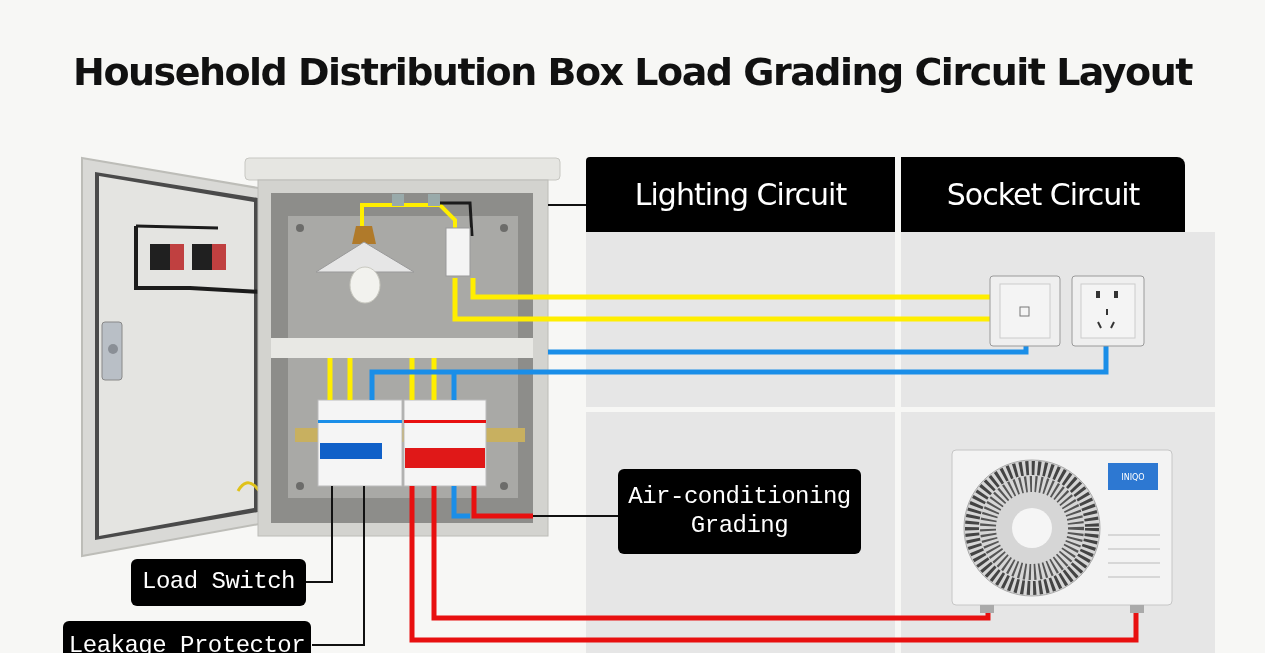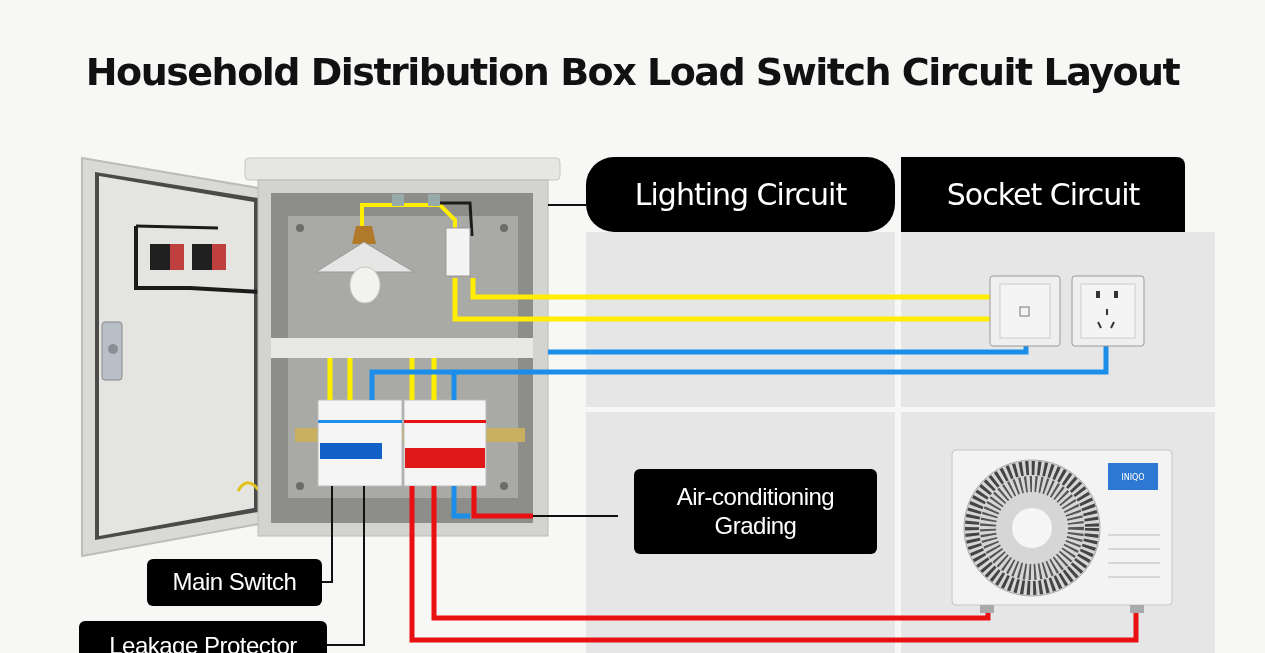--- a/index.html
+++ b/index.html
@@ -4,37 +4,37 @@
 <style>
   html, body { margin:0; padding:0; }
   body { width:1265px; height:653px; background:#f7f7f5; position:relative; overflow:hidden;
          font-family:"Liberation Sans", sans-serif; }
   .title { position:absolute; left:0; top:50px; width:1265px; text-align:center;
            font-family:"DejaVu Sans", sans-serif; font-weight:bold; font-size:38px;
            letter-spacing:-1.5px; color:#111; }
   .panel { position:absolute; background:#e6e6e6; }
   .hdr { position:absolute; background:#000; color:#fff; font-family:"DejaVu Sans", sans-serif;
          font-size:30px; letter-spacing:-1px; display:flex; align-items:center; justify-content:center; }
-  .label { position:absolute; background:#000; color:#fff; font-family:Liberation Sans, sans-serif;
+  .label { position:absolute; background:#000; color:#fff; font-family:Liberation Mono, monospace;
            font-size:24px; letter-spacing:-0.5px; border-radius:6px; display:flex;
-           align-items:center; justify-content:center; text-align:center; line-height:1.2;margin-left:16px; }
+           align-items:center; justify-content:center; text-align:center; line-height:1.2; }
   svg.diagram { position:absolute; left:0; top:0; }
   .brand { font-family:"DejaVu Sans", sans-serif; font-size:8px; fill:#fff; }
 </style>
 </head>
 <body>
 
-<div class="title">Household Distribution Box Load Switch Circuit Layout</div>
+<div class="title">Household Distribution Box Load Grading Circuit Layout</div>
 
 <div class="panel" style="left:586px;top:232px;width:309px;height:175px;"></div>
 <div class="panel" style="left:901px;top:232px;width:314px;height:175px;"></div>
 <div class="panel" style="left:586px;top:412px;width:309px;height:241px;"></div>
 <div class="panel" style="left:901px;top:412px;width:314px;height:241px;"></div>
 
-<div class="hdr" style="left:586px;top:157px;width:309px;height:75px;border-top-left-radius:4px;border-radius:28px;">Lighting Circuit</div>
+<div class="hdr" style="left:586px;top:157px;width:309px;height:75px;border-top-left-radius:4px;">Lighting Circuit</div>
 <div class="hdr" style="left:901px;top:157px;width:284px;height:75px;border-top-right-radius:8px;">Socket Circuit</div>
 
 <svg class="diagram" width="1265" height="653" viewBox="0 0 1265 653">
 
   <g>
     <polygon points="82,158 270,190 270,522 82,556" fill="#d9d9d6" stroke="#bdbdb8" stroke-width="2"></polygon>
     <polygon points="95,172 258,198 258,512 95,540" fill="#4a4a4a"></polygon>
     <polygon points="99,176 254,202 254,508 99,536" fill="#e4e4e1"></polygon>
     <rect x="259" y="225" width="6" height="22" fill="#c9c9c5"></rect>
     <rect x="259" y="462" width="6" height="22" fill="#c9c9c5"></rect>
@@ -139,14 +139,14 @@
       </g>
     <rect x="980" y="605" width="14" height="8" fill="#aaa"></rect>
       <rect x="1130" y="605" width="14" height="8" fill="#aaa"></rect>
   </g>
 </svg>
 
 <div class="label" style="left:618px;top:469px;width:243px;height:85px;flex-direction:column;">
   <span>Air-conditioning</span>
   <span>Grading</span>
 </div>
-<div class="label" style="left:131px;top:559px;width:175px;height:47px;">Main Switch</div>
+<div class="label" style="left:131px;top:559px;width:175px;height:47px;">Load Switch</div>
 <div class="label" style="left:63px;top:621px;width:248px;height:50px;">Leakage Protector</div>
 
 </body></html>

